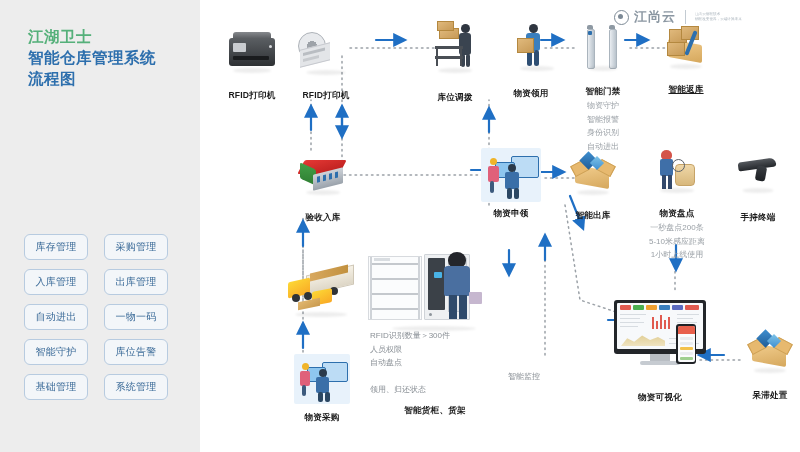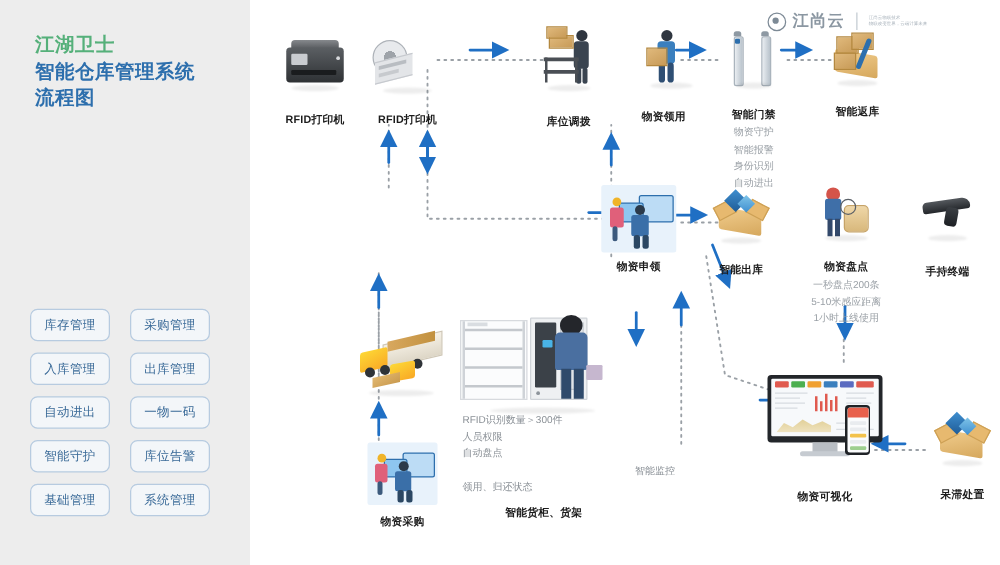--- a/index.html
+++ b/index.html
@@ -6,21 +6,21 @@
   body{width:800px;height:452px;overflow:hidden;font-family:"Liberation Sans","DejaVu Sans",sans-serif;}
   #root{position:relative;width:800px;height:452px;background:#ffffff;}
 
   
   #sidebar{position:absolute;left:0;top:0;width:200px;height:452px;background:#ededed;}
   #title-block{position:absolute;left:28px;top:26px;width:165px;}
   .t-line{font-weight:bold;font-size:15.5px;line-height:21px;letter-spacing:.5px;}
   .t-green{color:#55b07a;}
   .t-blue{color:#2d6fad;}
 
-  #btn-grid{position:absolute;left:24px;top:247px;width:152px;
+  #btn-grid{position:absolute;left:24px;top:234px;width:152px;
             display:grid;grid-template-columns:64px 64px;grid-auto-rows:26px;
             column-gap:16px;row-gap:9px;}
   .navbtn{border:1px solid #b7cbe0;border-radius:6px;background:#f3f6f9;
           color:#3a6a98;font-size:10px;display:flex;align-items:center;
           justify-content:center;letter-spacing:.3px;cursor:pointer;}
 
   
   #logo{position:absolute;left:614px;top:8px;display:flex;align-items:center;gap:5px;}
   #logo-mark{width:13px;height:13px;border-radius:50%;border:1.6px solid #7d8a96;
              position:relative;flex:none;}
@@ -332,23 +332,37 @@
 
     <div class="node" style="left:448px;top:26px;width:76px;">
       <div class="art obox" style="margin-left:15px;">
         <div class="ob-b1"></div>
         <div class="boxq" style="left:6px;top:3px;width:16px;height:12px;"></div>
         <div class="boxq" style="left:18px;top:0px;width:16px;height:12px;"></div>
         <div class="boxq" style="left:4px;top:16px;width:16px;height:12px;"></div>
         <div class="ob-blue" style="left:26px;top:4px;width:4px;height:26px;transform:rotate(22deg);border-radius:2px;"></div>
         <div class="shadow"></div>
       </div>
-      <div class="ncap" style="margin-top:18px;">智能返库</div>
-    </div>
-
+      <div class="ncap" style="margin-top:18px;text-decoration:underline;">智能返库</div>
+    </div>
+
+    <div class="node" style="left:80px;top:158px;width:86px;">
+      <div class="art wh" style="margin-left:19px;">
+        <div class="wh-roof"></div>
+        <div class="wh-roof2"></div>
+        <div class="wh-face">
+          <div class="wh-win" style="left:4px;"></div>
+          <div class="wh-win" style="left:10px;"></div>
+          <div class="wh-win" style="left:16px;"></div>
+          <div class="wh-win" style="left:22px;"></div>
+        </div>
+        <div class="shadow"></div>
+      </div>
+      <div class="ncap" style="margin-top:20px;">验收入库</div>
+    </div>
 
     <div class="node" style="left:268px;top:148px;width:86px;">
       <div class="art tile" style="width:60px;height:54px;margin-left:13px;border-radius:2px;">
         <div class="tl-screen" style="left:30px;top:8px;width:26px;height:20px;"></div>
         <div class="tl-screen" style="left:14px;top:14px;width:18px;height:14px;background:#8ec6ef;"></div>
         <div class="tl-p1h" style="left:9px;top:10px;"></div>
         <div class="tl-p1b" style="left:7px;top:18px;width:11px;height:16px;"></div>
         <div class="tl-p1b" style="left:9px;top:33px;width:4px;height:12px;background:#3c5a7d;"></div>
         <div class="tl-p2h" style="left:27px;top:16px;"></div>
         <div class="tl-p2b" style="left:24px;top:24px;width:14px;height:17px;"></div>

